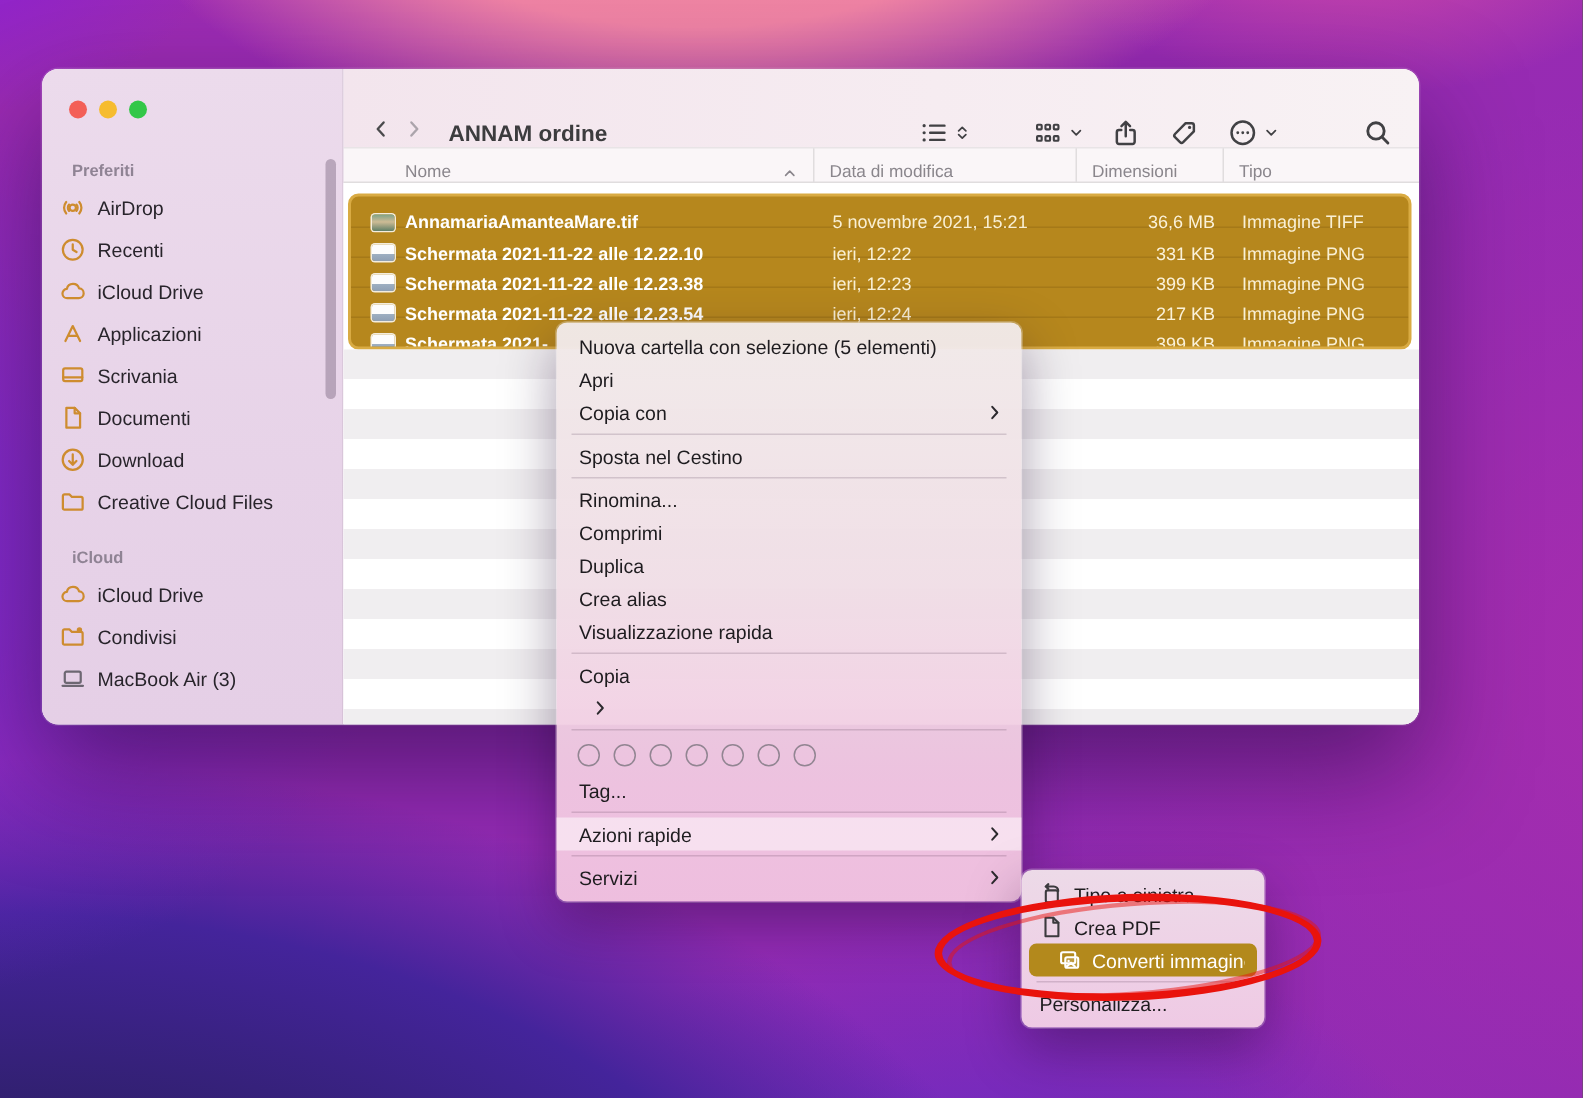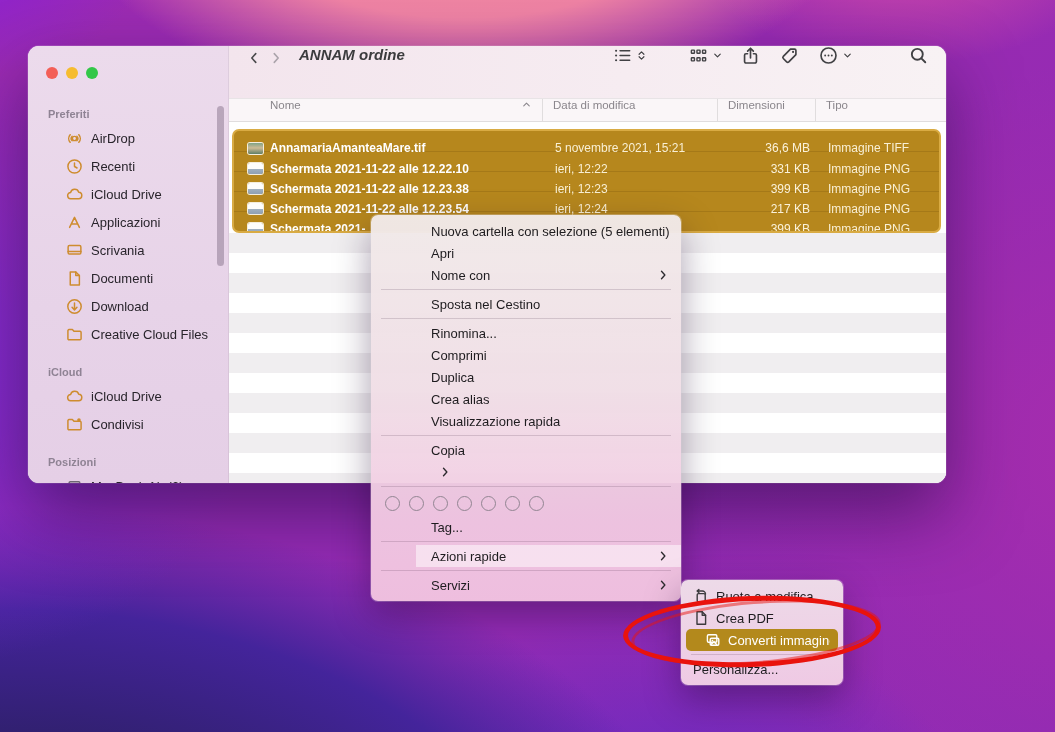--- a/index.html
+++ b/index.html
@@ -32,46 +32,45 @@
     border-right:1px solid rgba(0,0,0,.06);
   }
   .traffic{position:absolute;top:21px;left:18px;display:flex;gap:8px;}
   .tl{width:12px;height:12px;border-radius:50%;}
   .tl.red{background:var(--traffic-close,#f35f57);}
   .tl.yellow{background:var(--traffic-min,#f6bc2f);}
   .tl.green{background:var(--traffic-zoom,#33c748);}
   .side-sections{margin-top:58px;}
   .side-sec-label{padding:18px 0 4px 20px;font-size:11px;font-weight:700;color:#8f8394;}
   .side-sections > .side-sec:first-child .side-sec-label{padding-top:4px;margin-top:20px;}
-  .side-item{display:flex;align-items:center;height:28px;padding-left:38px;gap:8px;font-size:13px;color:#28242b;cursor:default;text-align:right;}
+  .side-item{display:flex;align-items:center;height:28px;padding-left:12px;gap:8px;font-size:13px;color:#28242b;cursor:default;text-align:right;}
   .side-item .s-icon{width:17px;height:17px;color:var(--sidebar-icon,#ce8c2f);flex:0 0 17px;}
   .side-item.muted .s-icon{color:#6d6772;}
   .side-scrollbar{position:absolute;right:4px;top:60px;width:7px;height:160px;border-radius:4px;background:rgba(110,90,115,.4);}
   
   .main{flex:1;display:flex;flex-direction:column;min-width:0;}
   .toolbar{
-    height:52px;flex:0 0 52px;display:flex;align-items:flex-start;padding:0 18px 0 14px;
+    height:52px;flex:0 0 52px;display:flex;align-items:flex-end;padding:0 18px 0 14px;
     background:linear-gradient(90deg,#f3e5ed 0%, #f6ecf1 55%, #f8f2f4 100%);
-    font-style:italic;
   }
   .tb-btn{width:22px;height:24px;display:flex;align-items:center;justify-content:center;color:#4a4a4c;cursor:pointer;}
   .tb-btn.disabled{color:#aba4ab;}
   .win-title{font-size:15px;font-weight:700;color:#3c3c3e;margin:0 0 0 12px;}
   .tb-spacer{flex:1;}
   .tb-group{display:flex;align-items:center;gap:4px;color:#414144;cursor:pointer;}
   .tb-icons{display:flex;align-items:center;}
   .g-view{margin-right:42px;} .g-grid{margin-right:18px;} .g-share{margin-right:20px;}
   .g-tag{margin-right:20px;} .g-more{margin-right:56px;}
   
   .col-headers{
     height:24px;flex:0 0 24px;display:grid;grid-template-columns:313px 175px 98px 1fr;
     align-items:center;background:#faf6f8;font-size:11.5px;color:#8a868c;
     border-top:1px solid rgba(0,0,0,.07);border-bottom:1px solid rgba(0,0,0,.1);
   }
-  .col-h{position:relative;height:100%;display:flex;align-items:flex-start;}
+  .col-h{position:relative;height:100%;display:flex;align-items:flex-end;}
   .col-h:first-child{padding-left:41px;}
   .col-h + .col-h{border-left:1px solid rgba(0,0,0,.1);padding-left:10px;}
   .sort-caret{position:absolute;right:10px;color:#8a868c;}
   
   .content{position:relative;flex:1;background:#fff;overflow:hidden;}
   .selection{
     position:absolute;top:7px;left:3px;right:5px;height:104px;
     background:var(--selection-fill,#b6871d);
     border:2px solid var(--selection-border,#d9ab43);border-radius:7px;overflow:hidden;
   }
@@ -91,21 +90,21 @@
     background:repeating-linear-gradient(180deg,#f0eef0 0 20px,#ffffff 20px 40px);
   }
   
   .ctx-menu{
     position:absolute;left:371px;top:215px;width:310px;padding:5px 0;z-index:30;
     border-radius:7px;
     background:linear-gradient(180deg, rgba(241,234,233,.97) 0%, rgba(240,222,230,.96) 45%, rgba(243,203,227,.95) 78%, rgba(242,196,224,.96) 100%);
     box-shadow:0 14px 36px rgba(30,5,45,.38), 0 0 0 1px rgba(255,255,255,.28);
     font-size:13px;color:#1e1c1f;
   }
-  .m-item{display:flex;align-items:center;height:22px;padding:0 12px 0 15px;cursor:default;margin-left:45px;}
+  .m-item{display:flex;align-items:center;height:22px;padding:0 12px 0 15px;cursor:default;}
   .m-item.open{background:rgba(255,255,255,.5);}
   .m-label{flex:1;white-space:nowrap;overflow:hidden;}
   .m-arrow{width:12px;height:12px;color:#2c2a2e;margin-left:8px;}
   .m-sep{height:1px;margin:3px 10px;background:rgba(70,45,70,.18);}
   .m-tags{display:flex;align-items:center;gap:9px;height:26px;padding-left:14px;}
   .tag-circle{width:15px;height:15px;border-radius:50%;border:1.5px solid #928592;cursor:pointer;}
   
   .sub-menu{
     position:absolute;left:681px;top:580px;width:162px;padding:5px 0;z-index:31;
     border-radius:7px;
@@ -226,21 +225,20 @@
               <span class="s-icon">
                 <svg viewBox="0 0 16 16" width="100%" height="100%" fill="none" stroke="currentColor" stroke-width="1.4" stroke-linecap="round" stroke-linejoin="round">
                   <path d="M1.8 4.4 a1 1 0 0 1 1 -1 h3.2 l1.5 1.6 h5.7 a1 1 0 0 1 1 1 v6 a1 1 0 0 1 -1 1 H2.8 a1 1 0 0 1 -1 -1 z"></path>
                   <circle cx="12.2" cy="3.8" r="1.7" fill="currentColor" stroke="none"></circle>
                 </svg>
               </span>
               <span>Condivisi</span>
             </div>
           </div>
           <div class="side-sec">
-            <div class="side-sec-label">Posizioni</div>
             <div class="side-item muted">
               <span class="s-icon">
                 <svg viewBox="0 0 16 16" width="100%" height="100%" fill="none" stroke="currentColor" stroke-width="1.4" stroke-linecap="round" stroke-linejoin="round">
                   <rect x="3" y="3.6" width="10" height="7" rx="1"></rect>
                   <path d="M1.6 12.4 H14.4"></path>
                 </svg>
               </span>
               <span>MacBook Air (3)</span>
             </div>
           </div>
@@ -411,21 +409,21 @@
   </div>
 
   <div class="ctx-menu" id="ctx-menu">
       <div class="m-item">
         <span class="m-label">Nuova cartella con selezione (5 elementi)</span>
       </div>
       <div class="m-item">
         <span class="m-label">Apri</span>
       </div>
       <div class="m-item">
-        <span class="m-label">Nome con</span>
+        <span class="m-label">Copia con</span>
         <span class="m-arrow">
           <svg viewBox="0 0 16 16" width="100%" height="100%" fill="none" stroke="currentColor" stroke-width="1.8" stroke-linecap="round" stroke-linejoin="round">
             <path d="M6 3 L10.5 8 L6 13"></path>
           </svg>
         </span>
       </div>
       <div class="m-sep"></div>
       <div class="m-item">
         <span class="m-label">Sposta nel Cestino</span>
       </div>
@@ -489,21 +487,21 @@
       </div>
     </div>
   <div class="sub-menu" id="sub-menu">
       <div class="sm-item">
         <span class="sm-icon">
           <svg viewBox="0 0 16 16" width="100%" height="100%" fill="none" stroke="currentColor" stroke-width="1.4" stroke-linecap="round" stroke-linejoin="round">
             <rect x="4.2" y="5.6" width="8" height="8" rx="1.2"></rect>
             <path d="M4.2 3 H9.5 a3 3 0 0 1 3 3 M5.9 1.4 L4.1 3 L5.9 4.6"></path>
           </svg>
         </span>
-        <span class="m-label">Ruota a modifica</span>
+        <span class="m-label">Tipo a sinistra</span>
       </div>
       <div class="sm-item">
         <span class="sm-icon">
           <svg viewBox="0 0 16 16" width="100%" height="100%" fill="none" stroke="currentColor" stroke-width="1.4" stroke-linecap="round" stroke-linejoin="round">
             <path d="M4 1.8 H9.2 L12.6 5.2 V14.2 H4 z"></path>
             <path d="M9.2 1.8 V5.2 H12.6"></path>
           </svg>
         </span>
         <span class="m-label">Crea PDF</span>
       </div>

